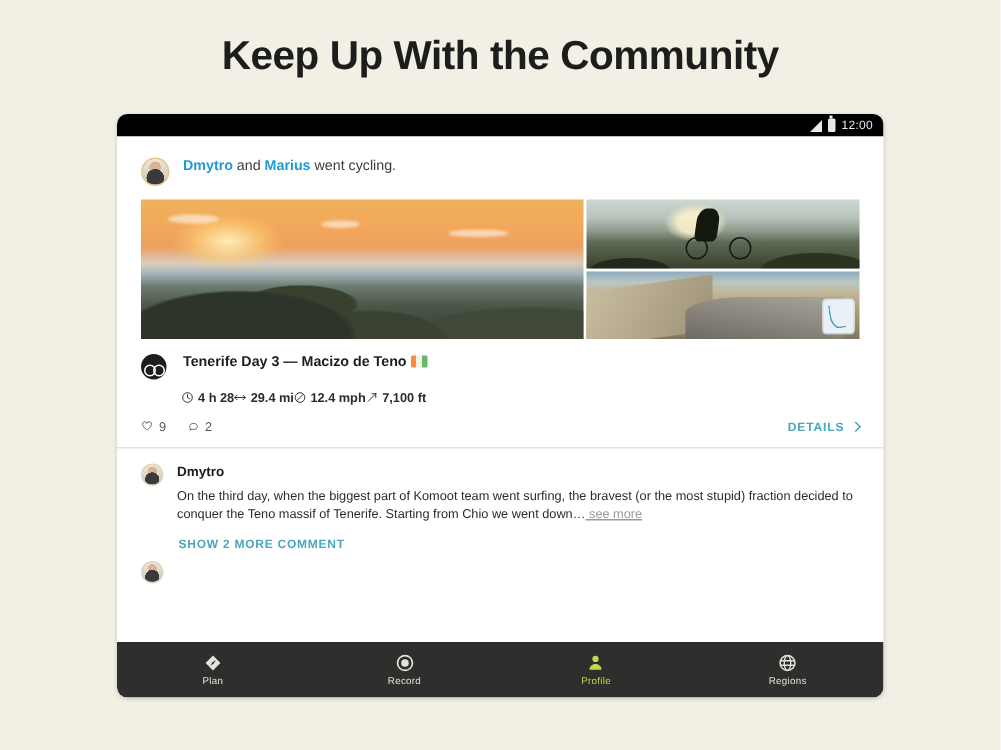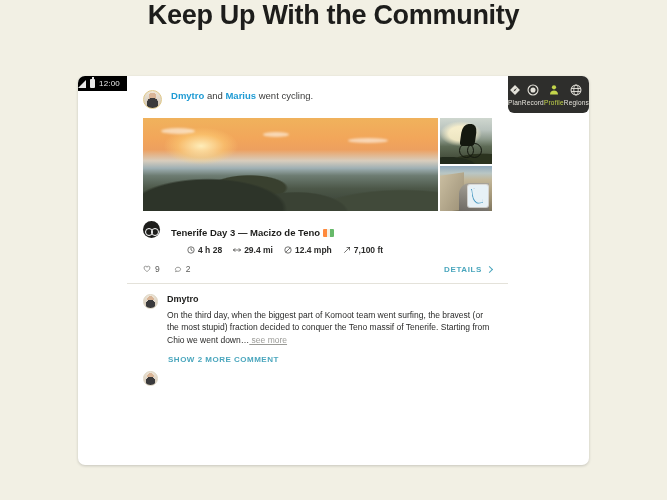--- a/index.html
+++ b/index.html
@@ -13,37 +13,38 @@
     -webkit-font-smoothing: antialiased;
   }
 
   
   .headline {
     text-align: center;
     font-size: 27px;
     font-weight: bold;
     color: #1d1d1b;
     letter-spacing: -0.3px;
+    padding-top: 22px;
     height: 40px;
     box-sizing: border-box;
   }
 
   
   .tablet {
     position: absolute;
     left: 78px;
     top: 76px;
     width: 511px;
     height: 389px;
     background: #ffffff;
     border-radius: 7px;
     overflow: hidden;
     box-shadow: 0 1px 3px rgba(0,0,0,0.18);
     display: flex;
-    flex-direction: row;
+    flex-direction: column;
   }
 
   
   .statusbar {
     height: 15px;
     background: #000000;
     display: flex;
     align-items: center;
     justify-content: flex-end;
     padding-right: 7px;
@@ -223,21 +224,21 @@
     width: 9px; height: 15px;
     border-left: 1.6px solid #4f9dc4;
     border-bottom: 1.6px solid #4f9dc4;
     border-radius: 0 0 0 60%;
     transform: rotate(-8deg);
   }
 
   
   .tour-row {
     display: flex;
-    align-items: flex-end;
+    align-items: flex-start;
     gap: 11px;
     padding: 10px 16px 0 16px;
   }
   .sport-badge {
     width: 17px; height: 17px;
     border-radius: 50%;
     background: #1d1d1b;
     position: relative;
     flex: 0 0 auto;
   }
@@ -262,26 +263,24 @@
     vertical-align: -1px;
     margin-left: 3px;
     background: linear-gradient(90deg, #ff8a3d 0 33%, #f4f1e6 33% 66%, #67b96a 66% 100%);
     border-radius: 1px;
   }
 
   
   .stats {
     display: flex;
     align-items: flex-start;
-    gap: 11px;
     padding: 7px 16px 0 43px;
     font-size: 8.5px;
     font-weight: bold;
     color: #2b2b2a;
-    margin-left: 17px;
   }
   .stat { display: flex; align-items: center; gap: 3px; }
   .si { width: 8px; height: 8px; flex: 0 0 auto; }
 
   
   .engage {
     display: flex;
     align-items: center;
     gap: 14px;
     padding: 9px 16px 9px 16px;

